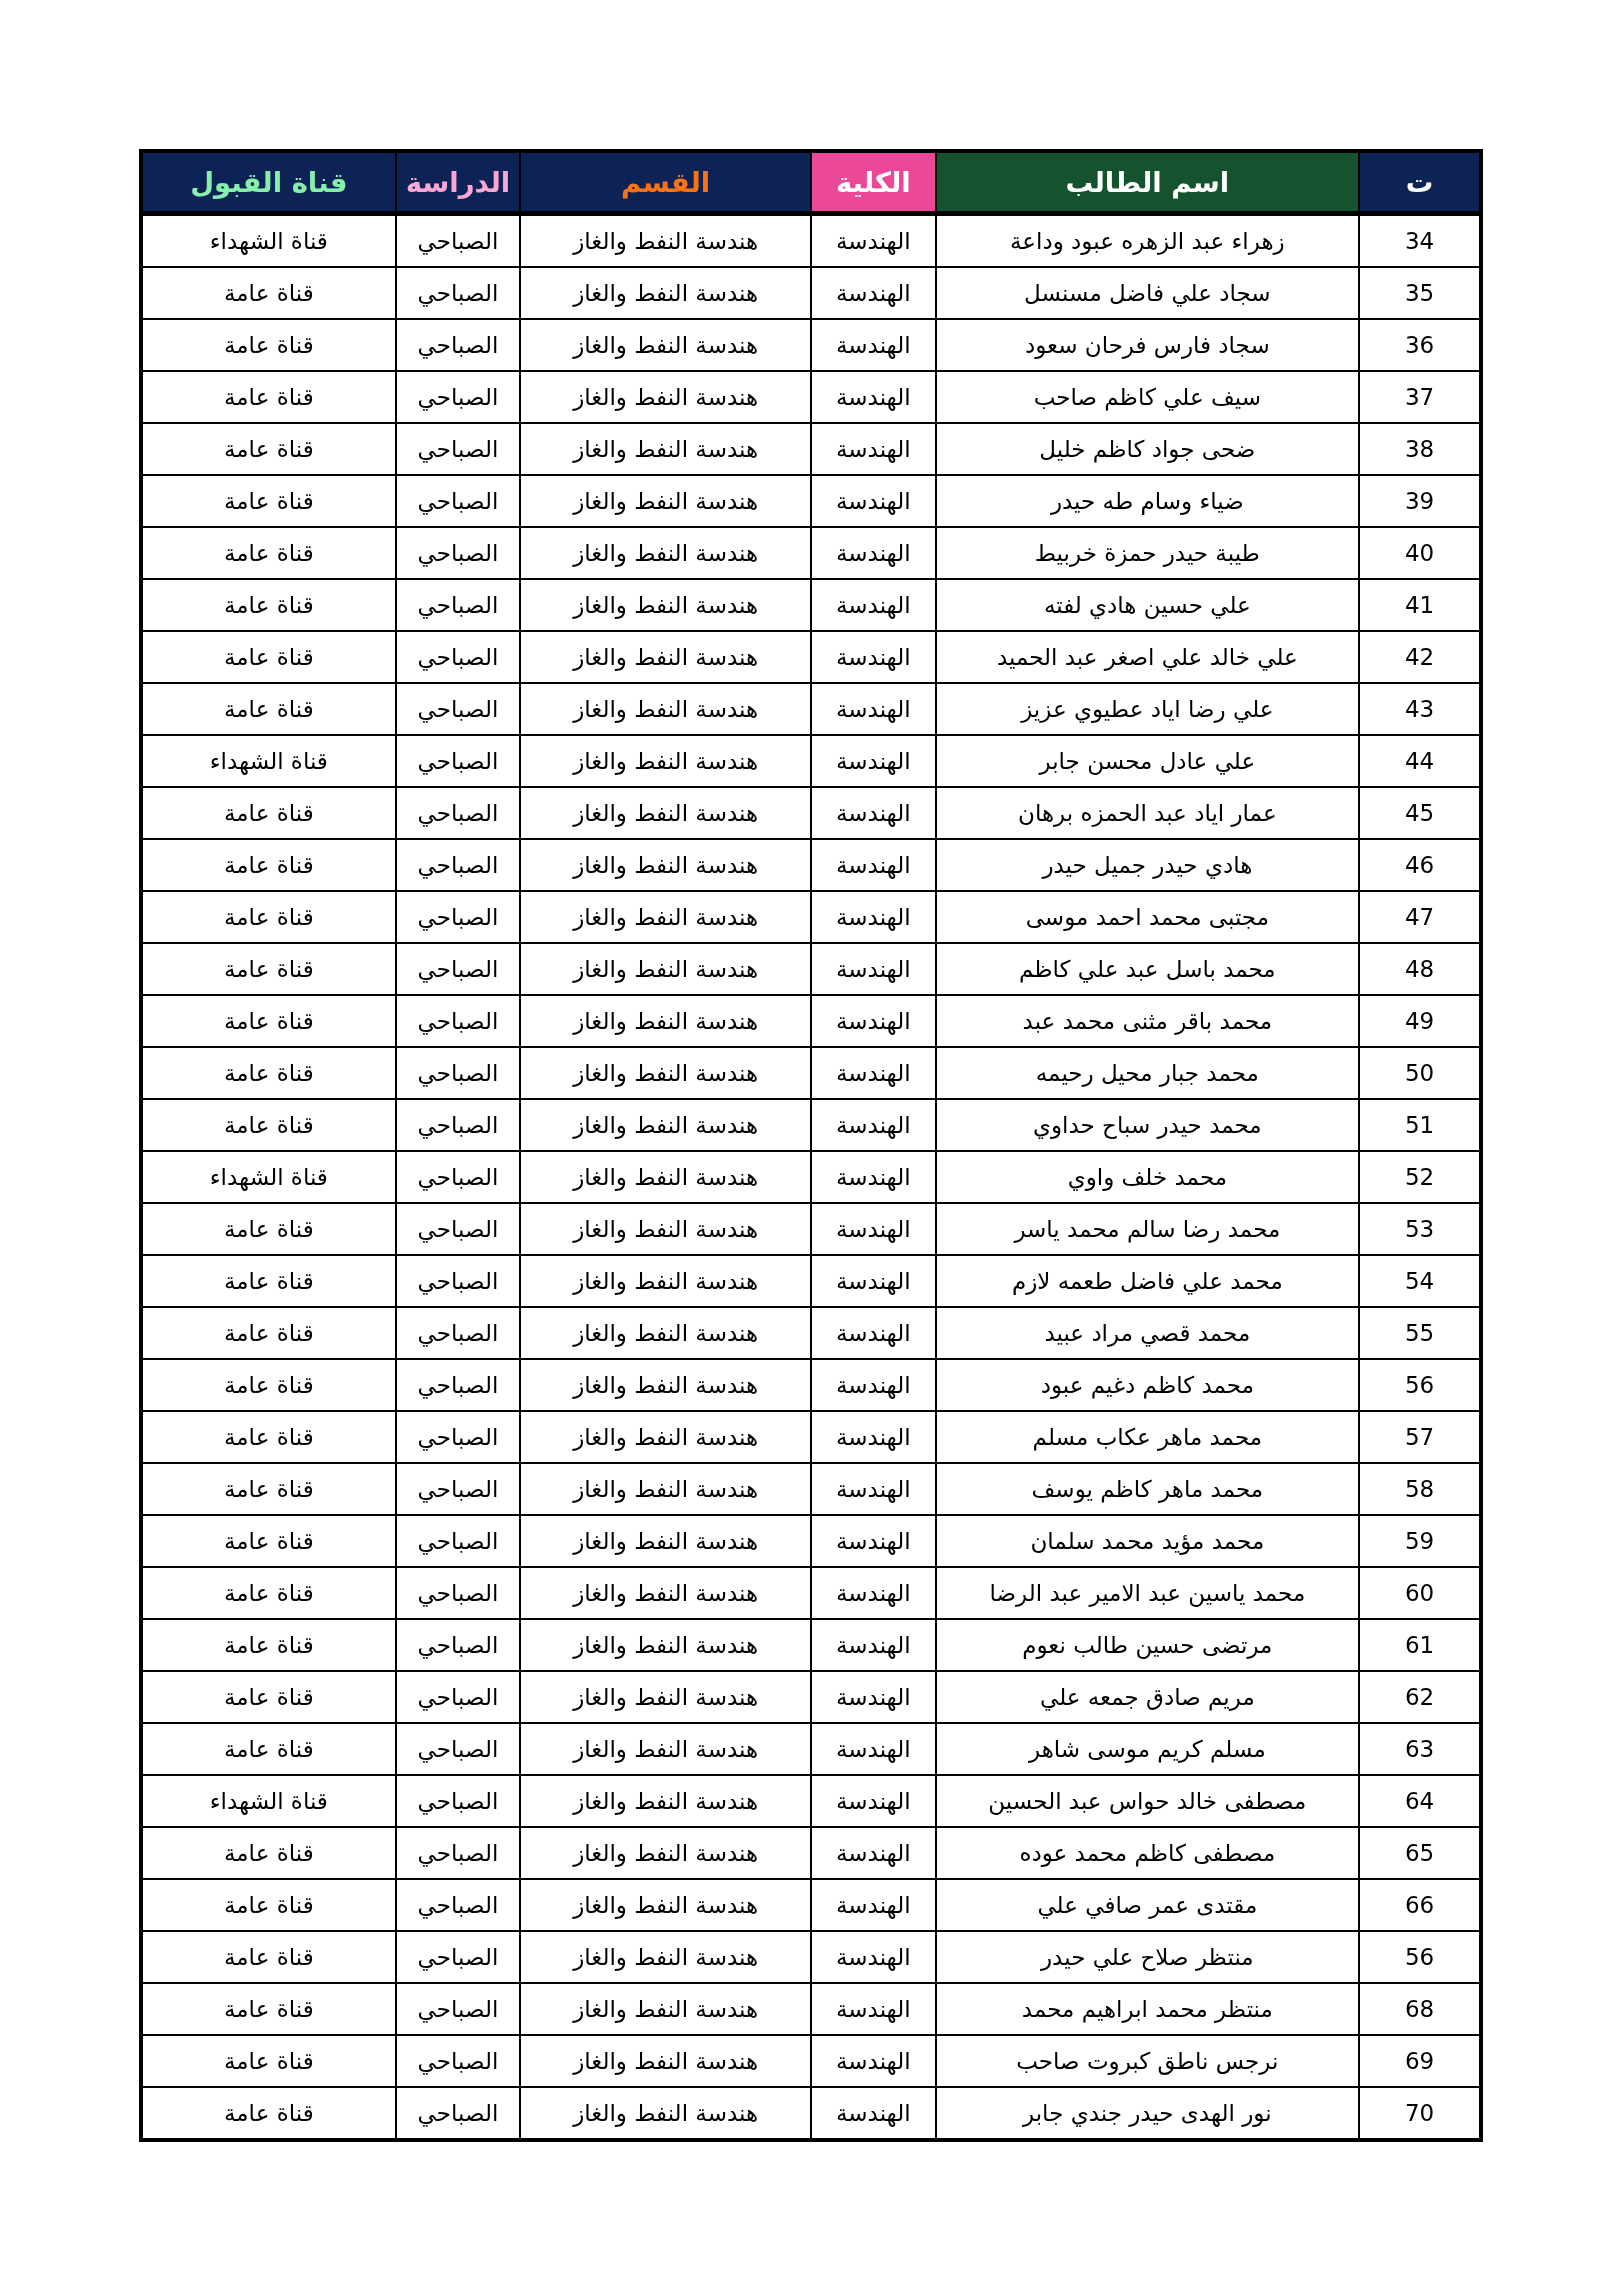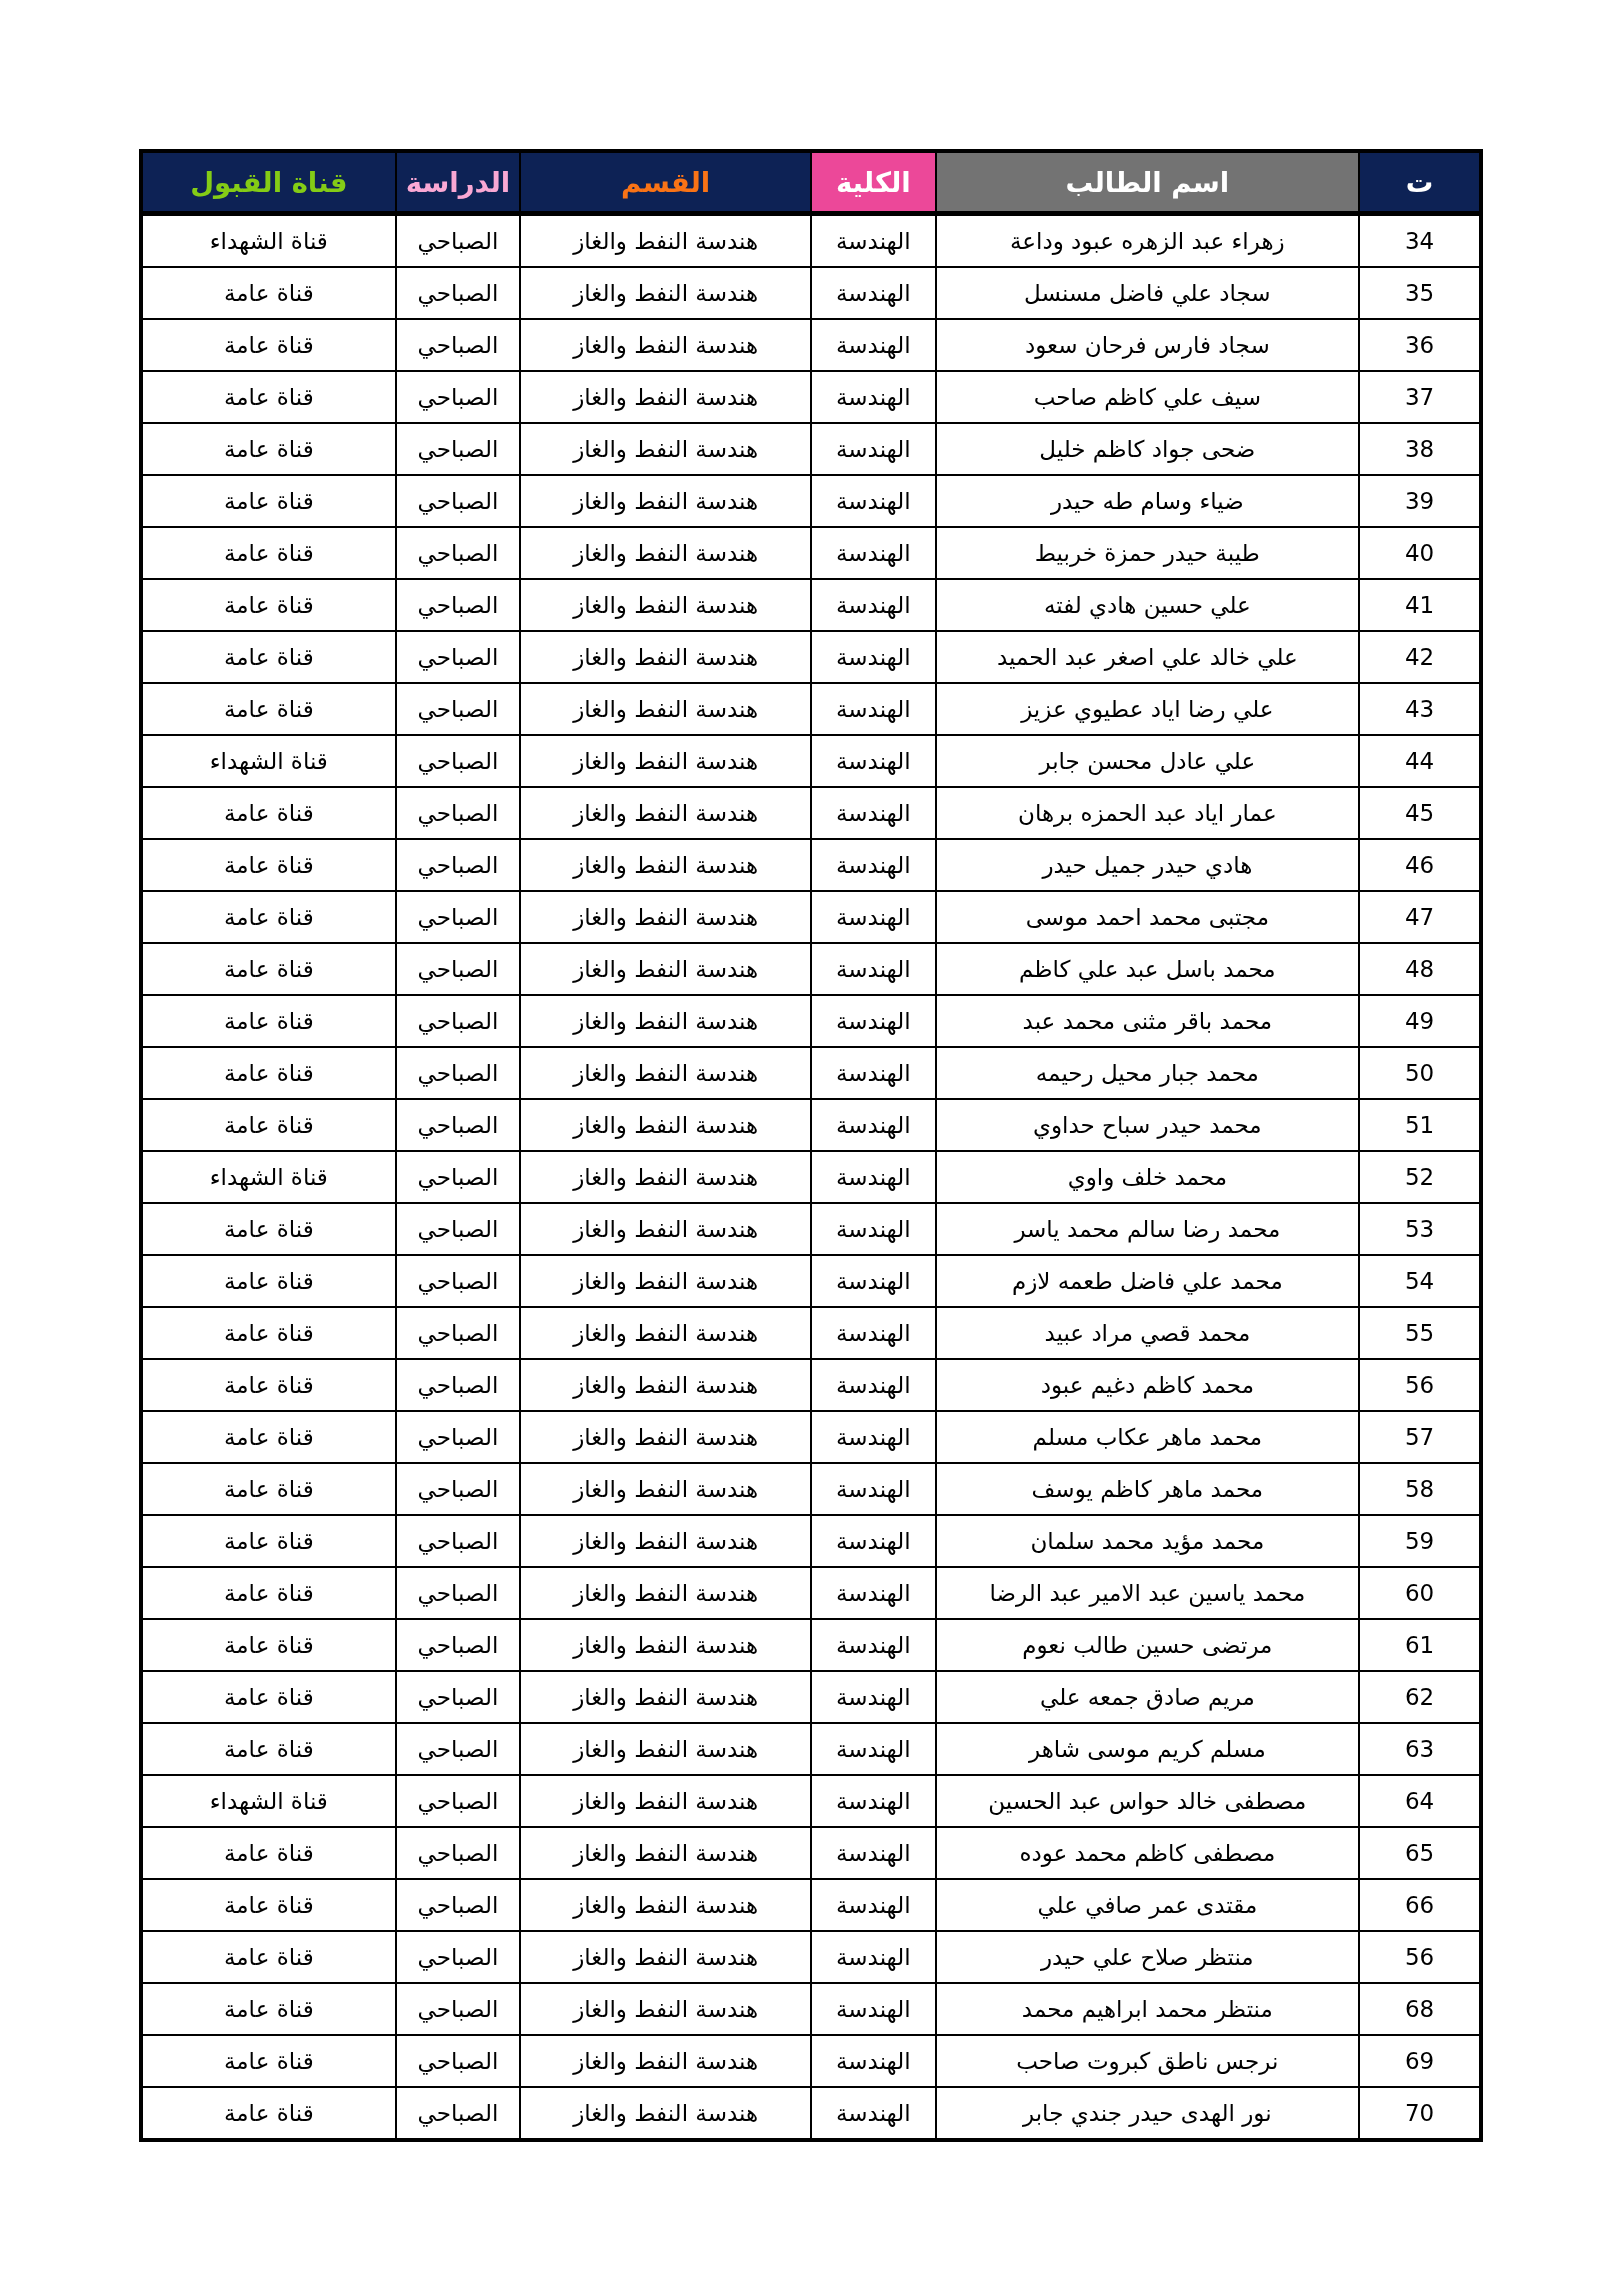--- a/index.html
+++ b/index.html
@@ -63,25 +63,25 @@
         <col style="width:9.1%">
         <col style="width:31.6%">
         <col style="width:9.3%">
         <col style="width:21.7%">
         <col style="width:9.3%">
         <col style="width:19.0%">
       </colgroup>
       <thead>
         <tr>
           <th style="background: rgb(13, 34, 85); color: rgb(255, 255, 255);">ت</th>
-          <th style="background: #737373; color: rgb(255, 255, 255);">اسم الطالب</th>
+          <th style="background: #14532d; color: rgb(255, 255, 255);">اسم الطالب</th>
           <th style="background: #ec4899; color: rgb(255, 255, 255); margin-left: 8px;">الكلية</th>
           <th style="background: rgb(13, 34, 85); color: #f97316;">القسم</th>
           <th style="background: rgb(13, 34, 85); color: #f9a8d4;">الدراسة</th>
-          <th style="background: rgb(13, 34, 85); color: #84cc16;">قناة القبول</th>
+          <th style="background: rgb(13, 34, 85); color: #86efac;">قناة القبول</th>
         </tr>
       </thead>
       <tbody>
           <tr>
     <td class="c-no">34</td>
     <td class="c-name">زهراء عبد الزهره عبود وداعة</td>
     <td class="c-college">الهندسة</td>
     <td class="c-dept">هندسة النفط والغاز</td>
     <td class="c-study">الصباحي</td>
     <td class="c-channel">قناة الشهداء</td>

